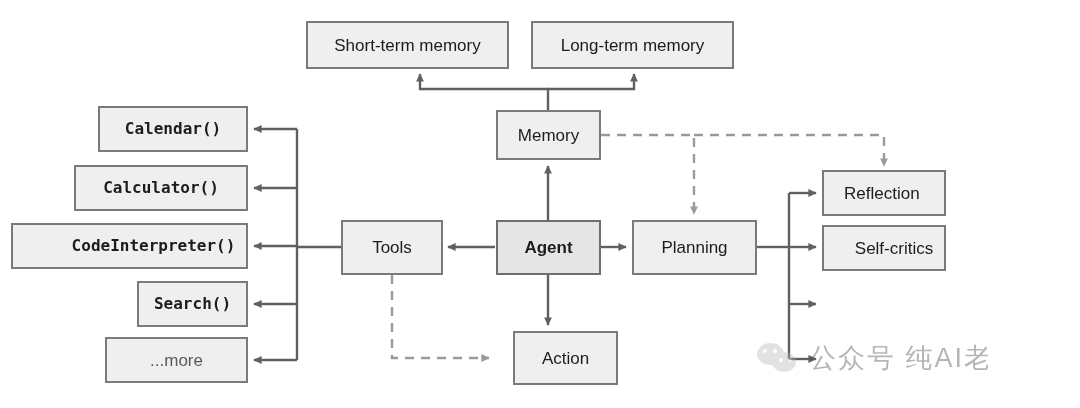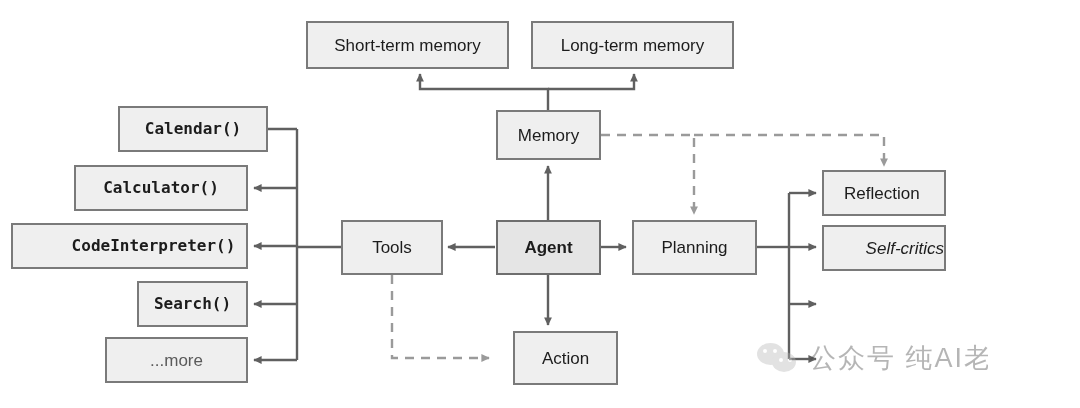--- a/index.html
+++ b/index.html
@@ -157,21 +157,21 @@
   </div>
 
   <div class="node" style="left:632px;top:220px;width:125px;height:55px;">
     <span>Planning</span>
   </div>
 
   <div class="node" style="left:496px;top:331px;width:105px;height:54px;margin-left:17px;">
     <span>Action</span>
   </div>
 
-  <div class="node mono" style="left:98px;top:106px;width:150px;height:46px;margin-left:20px;">
+  <div class="node mono" style="left:98px;top:106px;width:150px;height:46px;">
     <span>Calendar()</span>
   </div>
 
   <div class="node mono" style="left:74px;top:165px;width:174px;height:46px;">
     <span>Calculator()</span>
   </div>
 
   <div class="node mono" style="left:11px;top:223px;width:237px;height:46px;padding-left:48px;">
     <span>CodeInterpreter()</span>
   </div>
@@ -181,21 +181,21 @@
   </div>
 
   <div class="node dim" style="left:105px;top:337px;width:143px;height:46px;">
     <span>...more</span>
   </div>
 
   <div class="node" style="left:822px;top:170px;width:124px;height:46px;justify-content:flex-start;padding-left:20px;">
     <span>Reflection</span>
   </div>
 
-  <div class="node" style="left:822px;top:225px;width:124px;height:46px;justify-content:flex-end;padding-left:20px;font-style:italic;">
+  <div class="node" style="left:822px;top:225px;width:124px;height:46px;justify-content:center;padding-left:20px;">
     <span>Self-critics</span>
   </div>
 
 
 
   <div id="watermark" style="left:757px;top:340px;">
     <span class="wm-logo">
       <span class="b1"></span>
       <span class="b2"></span>
       <span class="d" style="left:6px;top:6px;"></span>

